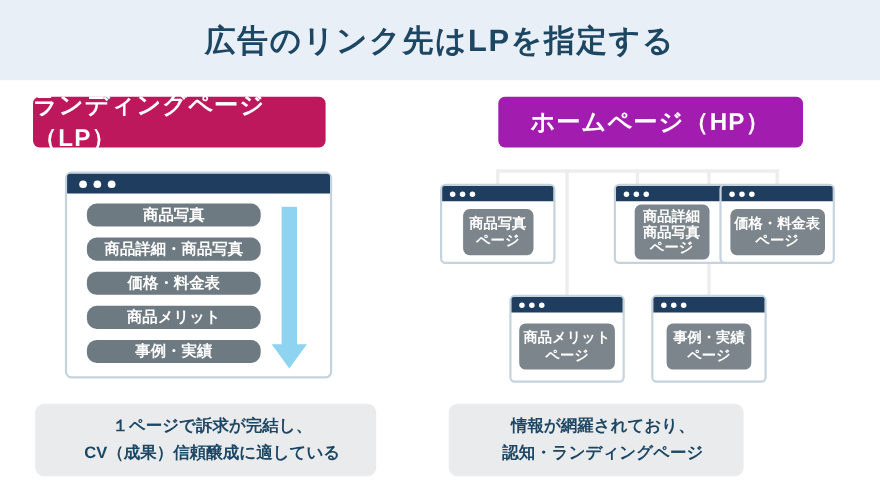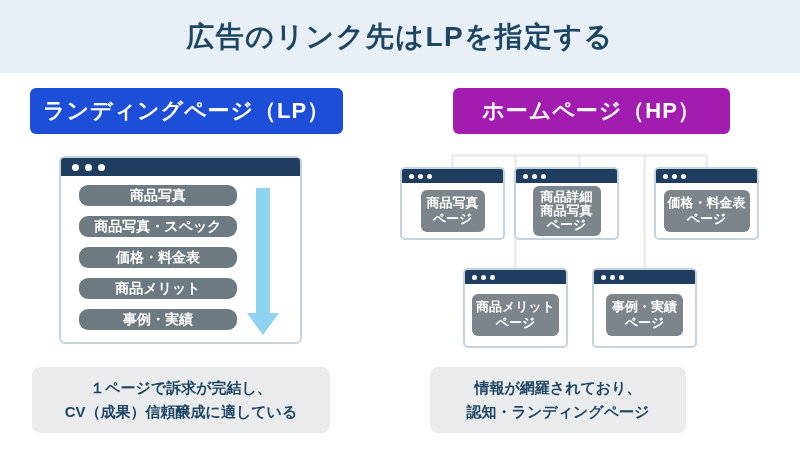--- a/index.html
+++ b/index.html
@@ -9,21 +9,21 @@
   }
   
   .top-band{position:absolute;left:0;top:0;width:800px;height:73px;background:#e8eff6;
     display:flex;align-items:center;justify-content:center;}
   .page-title{font-size:28px;font-weight:bold;color:#1d4663;letter-spacing:1.5px;}
 
   
   .badge{position:absolute;top:88px;height:46px;border-radius:6px;
     display:flex;align-items:center;justify-content:center;
     color:#fff;font-weight:bold;font-size:22px;letter-spacing:1px;}
-  .badge-lp{left:30px;width:313px;background:#1d4ed8;}
+  .badge-lp{left:30px;width:266px;background:#be185d;}
   .badge-hp{left:453px;width:277px;background:#a21caf;}
 
   
   .lp-window{position:absolute;left:59px;top:156px;width:243px;height:188px;
     background:#fff;border:2px solid #c5d3de;border-radius:6px;box-sizing:border-box;}
   .titlebar{height:18px;background:#1f3d5f;border-radius:3px 3px 0 0;
     display:flex;align-items:center;padding-left:11px;}
   .dots{display:flex;gap:6px;}
   .dot{width:7px;height:7px;border-radius:50%;background:#fff;}
   .lp-btn{position:absolute;left:18px;width:158px;height:21px;background:#6e7a82;
@@ -45,23 +45,23 @@
   .mini .dot{width:5px;height:5px;}
   .mini-body{position:absolute;left:0;right:0;top:14px;bottom:0;
     display:flex;align-items:center;justify-content:center;}
   .mini-label{background:#7b858b;border-radius:6px;color:#fff;font-weight:bold;
     font-size:13px;line-height:16px;text-align:center;padding:5px 6px;white-space:nowrap;}
   .mini-label.three-lines{line-height:14px;padding:4px 8px;}
 
   
   .summary{position:absolute;top:367px;height:66px;background:#e9ebed;border-radius:8px;
     display:flex;flex-direction:column;align-items:center;justify-content:center;
-    color:#1d4663;font-weight:bold;font-size:15px;line-height:24px;text-align:center;}
+    color:#1d4663;font-weight:bold;font-size:15px;line-height:24px;text-align:center;padding-left:12px;}
   .summary-lp{left:32px;width:298px;}
-  .summary-hp{left:430px;width:256px;}
+  .summary-hp{left:408px;width:256px;}
 </style>
 </head>
 <body>
 
 <div id="canvas">
 
   <div class="top-band">
     <div class="page-title">広告のリンク先はLPを指定する</div>
   </div>
 
@@ -70,21 +70,21 @@
 
   <div class="lp-window">
     <div class="titlebar">
       <div class="dots">
         <span class="dot"></span>
         <span class="dot"></span>
         <span class="dot"></span>
       </div>
     </div>
     <div class="lp-btn" style="top:27px">商品写真</div>
-    <div class="lp-btn" style="top:58px">商品写真・スペック</div>
+    <div class="lp-btn" style="top:58px">商品詳細・商品写真</div>
     <div class="lp-btn" style="top:89px">価格・料金表</div>
     <div class="lp-btn" style="top:120px">商品メリット</div>
     <div class="lp-btn" style="top:151px">事例・実績</div>
   </div>
   <div class="arrow-shaft"></div>
   <div class="arrow-head"></div>
 
   <div class="conn" style="left:452px;top:154px;width:256px;height:3px"></div>
   <div class="conn" style="left:451px;top:154px;width:3px;height:15px"></div>
   <div class="conn" style="left:578px;top:154px;width:3px;height:15px"></div>
@@ -101,21 +101,21 @@
       </div>
     </div>
     <div class="mini-body">
       <div class="mini-label">
         <div>商品写真</div>
         <div>ページ</div>
       </div>
     </div>
   </div>
 
-  <div class="mini" style="left:514px;top:167px;width:105px;height:73px">
+  <div class="mini" style="left:558px;top:167px;width:105px;height:73px">
     <div class="titlebar">
       <div class="dots">
         <span class="dot"></span>
         <span class="dot"></span>
         <span class="dot"></span>
       </div>
     </div>
     <div class="mini-body">
       <div class="mini-label three-lines">
         <div>商品詳細</div>

